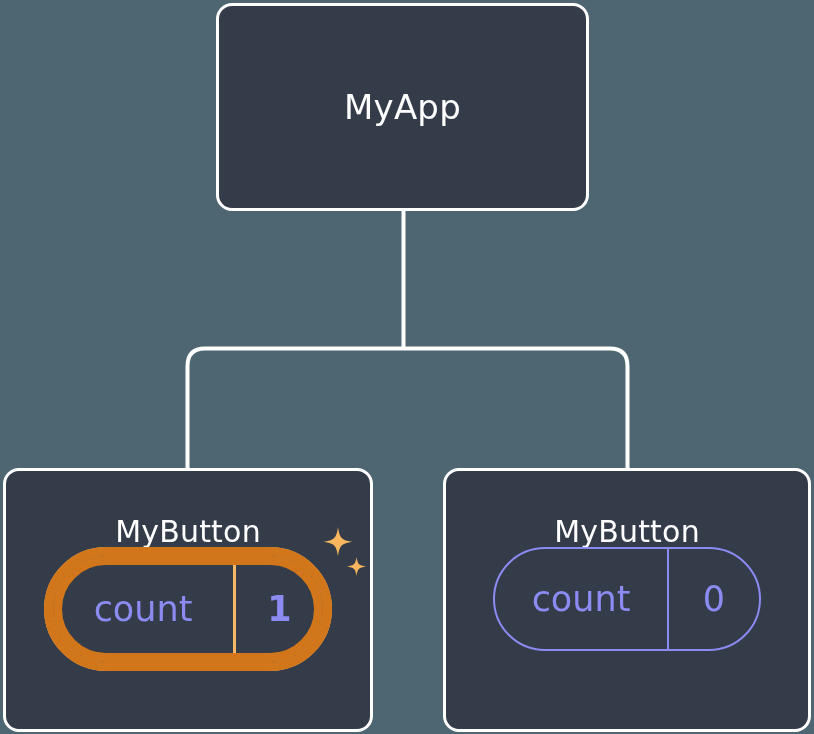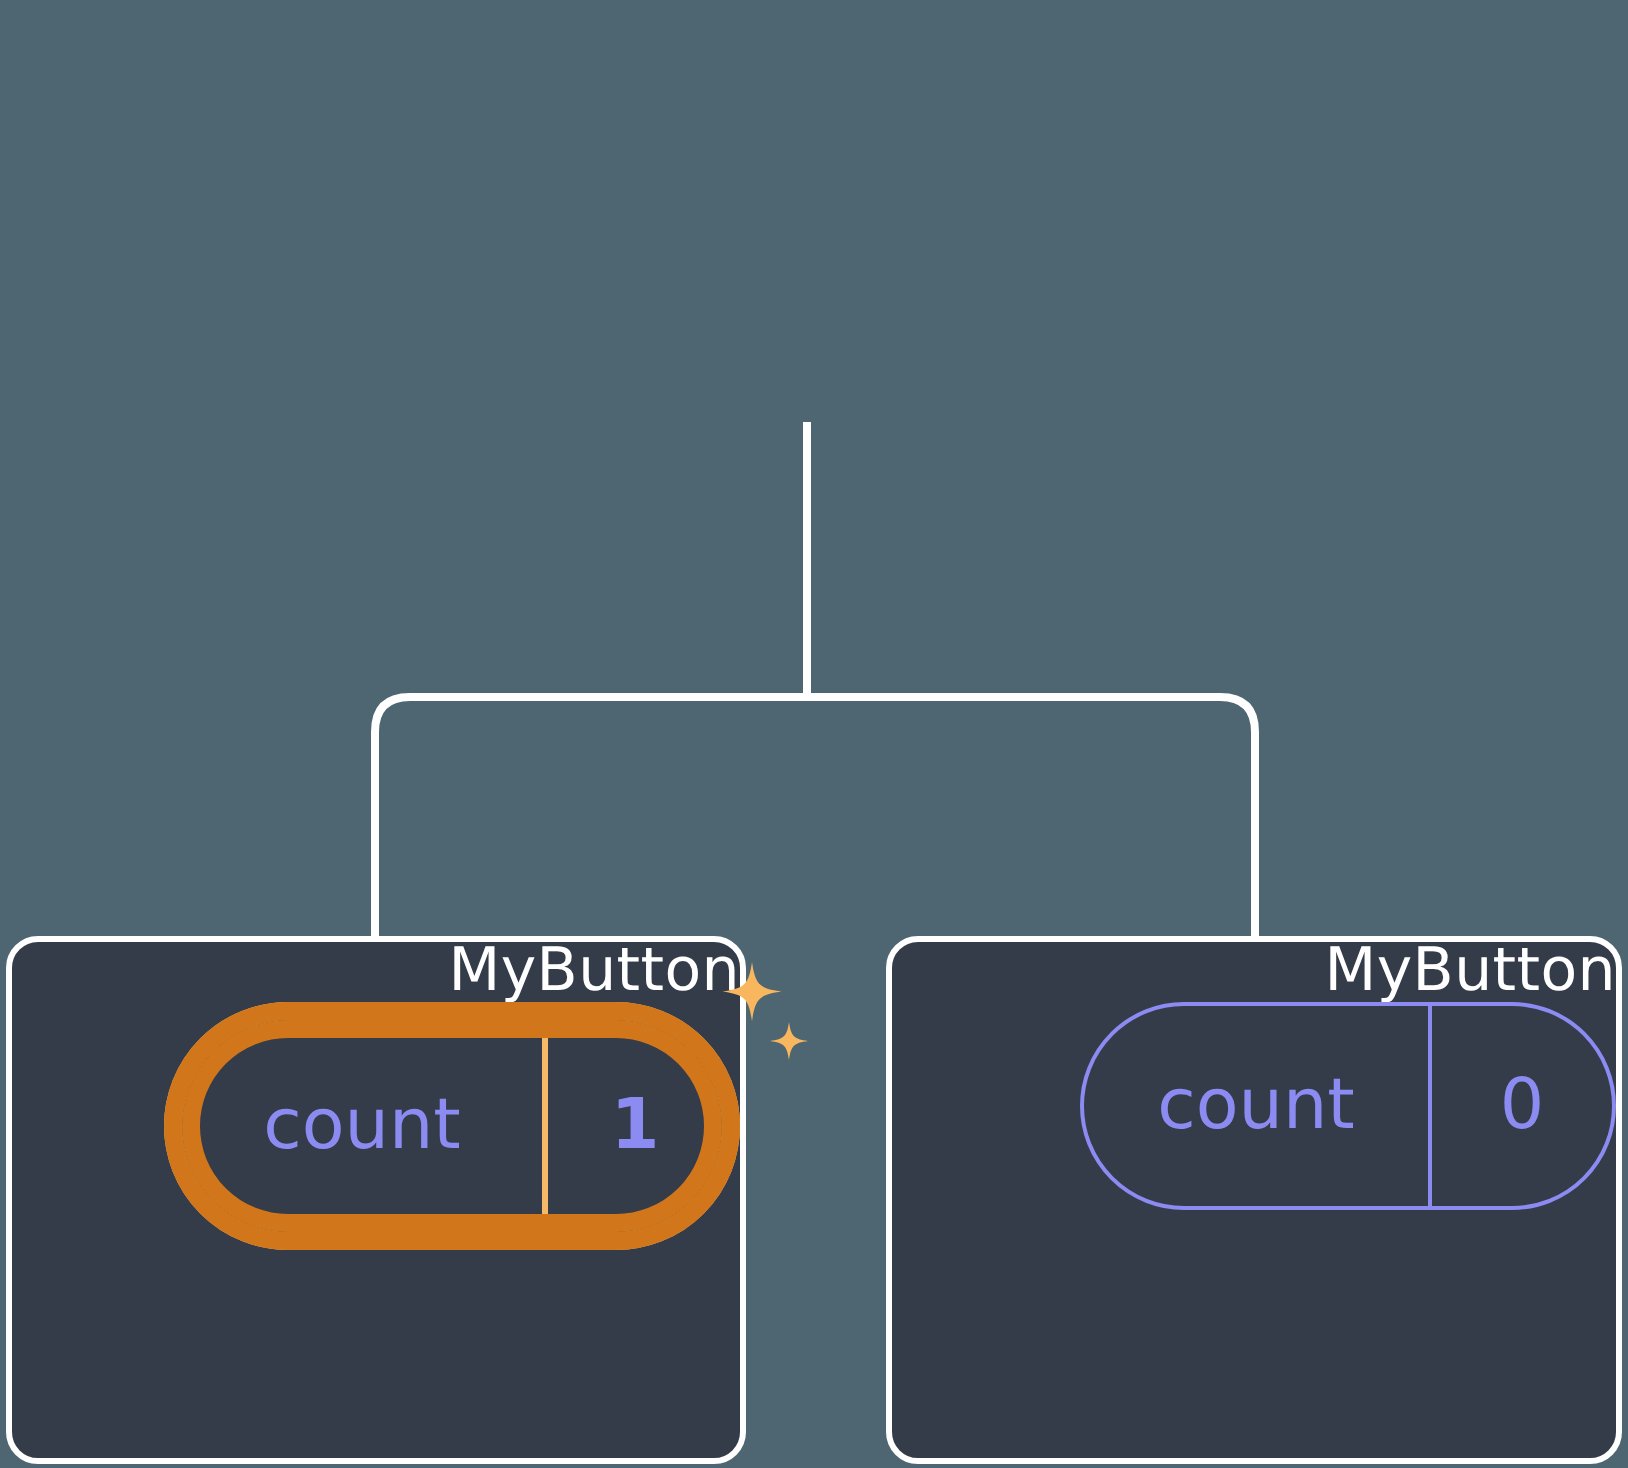--- a/index.html
+++ b/index.html
@@ -48,21 +48,21 @@
   .node-root {
     left: 216px;
     top: 3px;
     width: 373px;
     height: 208px;
     justify-content: center;
   }
   .node-child {
     top: 468px;
     height: 264px;
-    align-items: flex-end;
+    padding-top: 46px;
   }
   .node-child-left {
     left: 3px;
     width: 370px;
   }
   .node-child-right {
     left: 443px;
     width: 368px;
   }
 
@@ -165,20 +165,23 @@
 <div id="stage">
 
   <svg id="connectors" viewBox="0 0 814 734" width="814" height="734" aria-hidden="true">
 
     <path d="M 403.5 211 L 403.5 348.5" fill="none" stroke="#ffffff" stroke-width="4" stroke-linecap="butt"></path>
 
     <path d="M 187.5 468 L 187.5 366 Q 187.5 348.5 205 348.5
              L 610 348.5 Q 627.5 348.5 627.5 366 L 627.5 468" fill="none" stroke="#ffffff" stroke-width="4" stroke-linecap="butt"></path>
   </svg>
 
+  <div class="node node-root">
+    <div class="node-title">MyApp</div>
+  </div>
 
   <div class="node node-child node-child-left">
     <div class="node-title">MyButton</div>
 
     <div class="pill-wrap">
       <div class="pill pill-highlight">
         <div class="pill-ring-outer"></div>
         <div class="pill-label">count</div>
         <div class="pill-value">1</div>
       </div>

